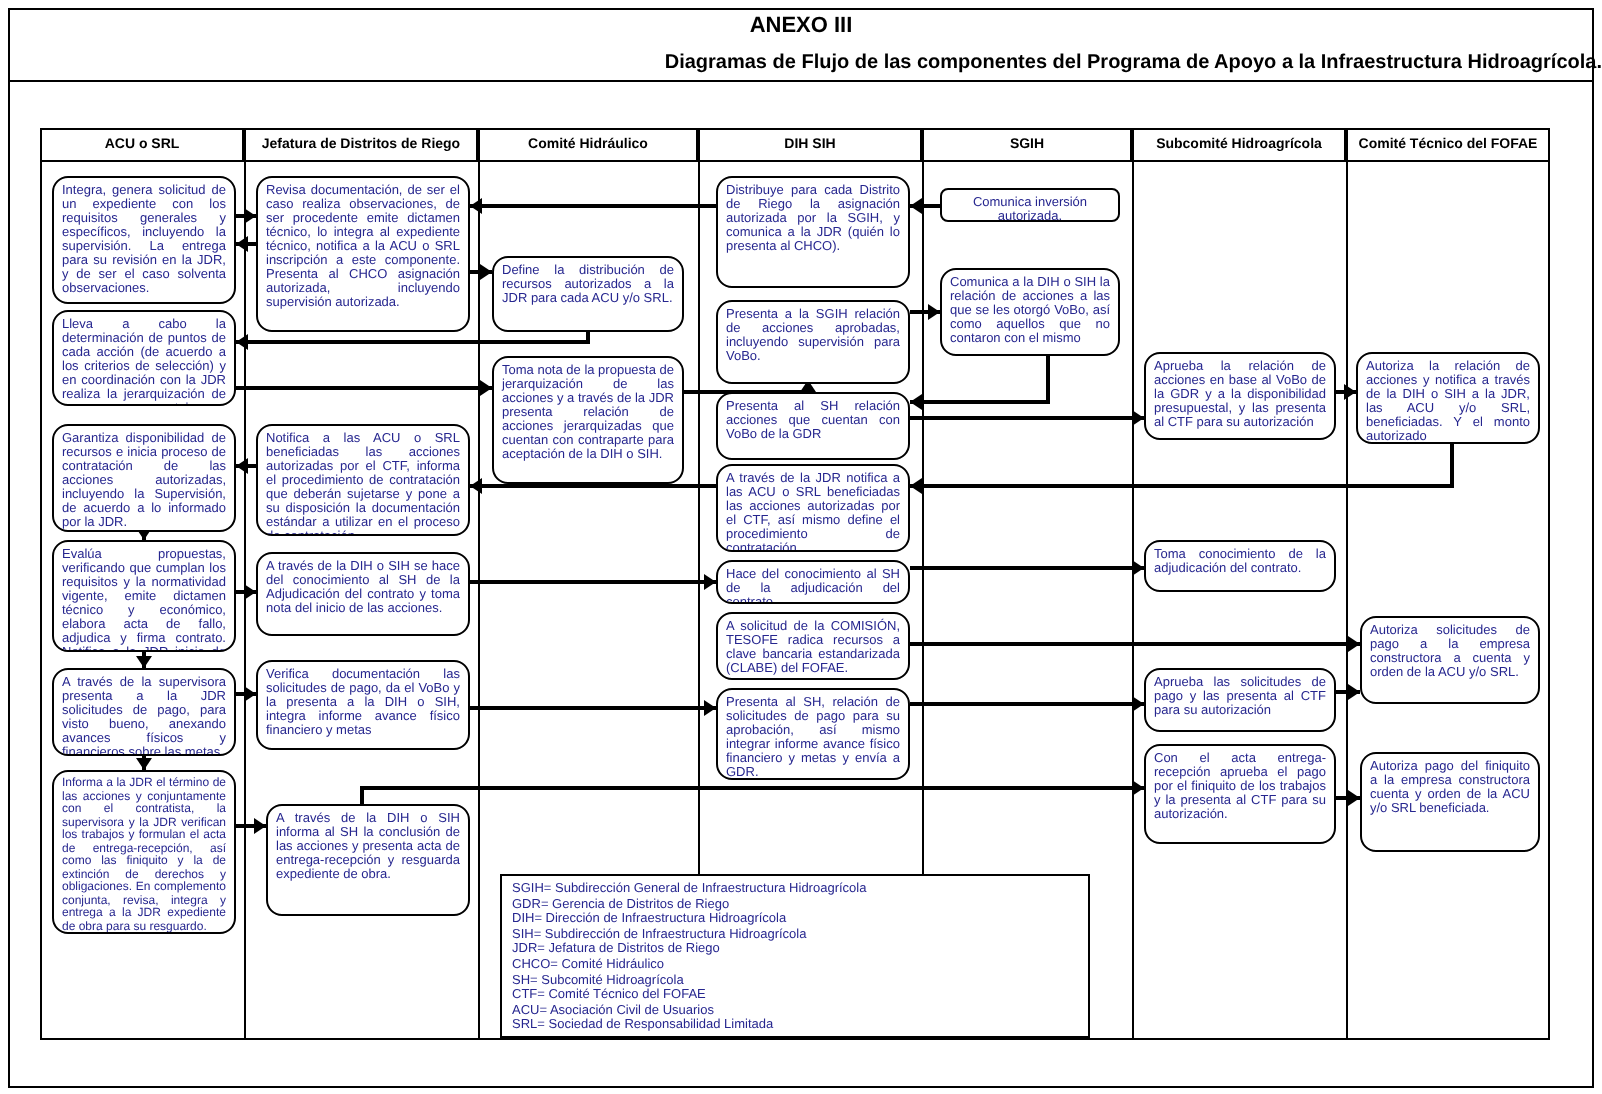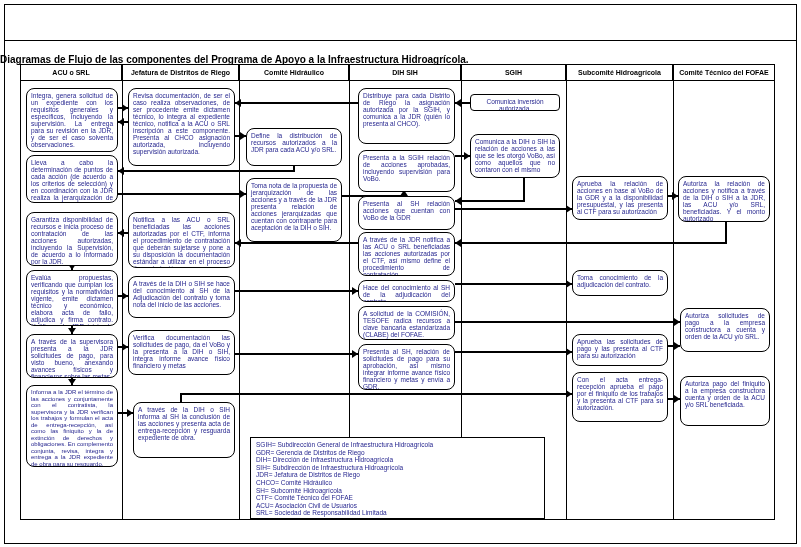--- a/index.html
+++ b/index.html
@@ -2,22 +2,22 @@
 <html><head>
 <meta charset="utf-8">
 <style>
   html,body{margin:0;padding:0;background:#fff;}
   .page{position:relative;width:801px;height:547px;background:#fff;
         font-family:"Liberation Sans", sans-serif;overflow:hidden;}
   .page-border{position:absolute;left:4px;top:4px;right:4px;bottom:3px;
         border:1.5px solid #000;pointer-events:none;}
   .title{position:absolute;left:0;top:7px;width:100%;text-align:center;
         font-size:11px;font-weight:bold;color:#000;}
-  .subtitle{position:absolute;left:0;top:26px;width:100%;text-align:left;
-        font-size:10px;font-weight:bold;color:#000;margin-top:28px;}
+  .subtitle{position:absolute;left:0;top:26px;width:100%;text-align:right;
+        font-size:10px;font-weight:bold;color:#000;}
   .divider{position:absolute;left:5px;right:5px;top:40px;height:1px;background:#000;}
   .component{position:absolute;left:0;top:46px;width:100%;text-align:center;
         font-size:10.5px;font-weight:bold;color:#000;}
   .tborder{position:absolute;left:20px;top:64px;width:755px;height:456px;
         border:1px solid #000;box-sizing:border-box;}
   .vsep{position:absolute;top:64px;height:456px;width:1px;background:#000;}
   .hcell{position:absolute;top:64px;height:17px;border:1px solid #000;
         box-sizing:border-box;display:flex;align-items:center;justify-content:center;
         font-size:7px;font-weight:bold;color:#000;text-align:center;line-height:1;
         background:#fff;}
@@ -36,20 +36,21 @@
   .arr-l{border-top:4px solid transparent;border-bottom:4px solid transparent;border-right:6px solid #000;}
   .arr-d{border-left:4px solid transparent;border-right:4px solid transparent;border-top:6px solid #000;}
   .arr-u{border-left:4px solid transparent;border-right:4px solid transparent;border-bottom:6px solid #000;}
 </style>
 </head>
 <body>
 
 <div class="page">
   <div class="page-border"></div>
 
+  <div class="title">ANEXO III</div>
   <div class="subtitle">Diagramas de Flujo de las componentes del Programa de Apoyo a la Infraestructura Hidroagrícola.</div>
   <div class="divider"></div>
 
   <div class="tborder"></div>
   <div class="vsep" style="left:122px"></div>
   <div class="vsep" style="left:239px"></div>
   <div class="vsep" style="left:349px"></div>
   <div class="vsep" style="left:461px"></div>
   <div class="vsep" style="left:566px"></div>
   <div class="vsep" style="left:673px"></div>

